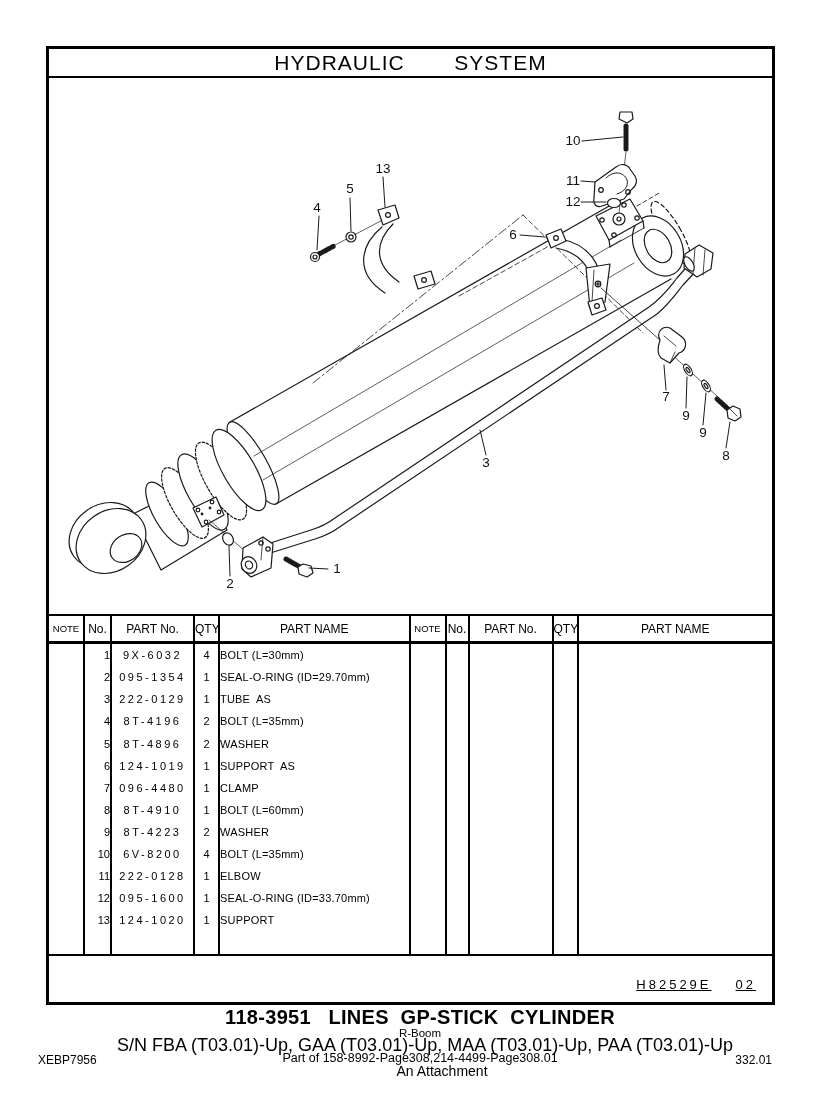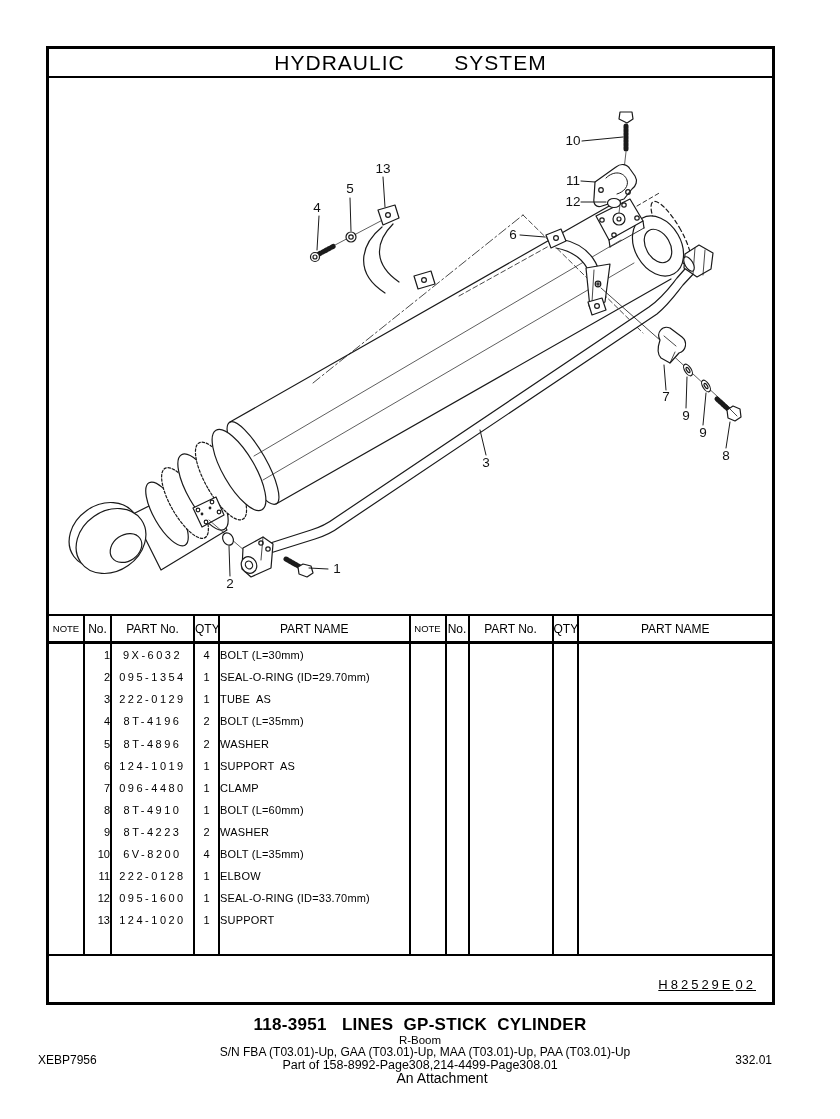--- a/index.html
+++ b/index.html
@@ -25,25 +25,25 @@
   table.parts tbody td{height:15px;font-size:11px;vertical-align:middle;line-height:15px;}
   td.c-no{text-align:right;padding-right:7px;}
   td.c-pn{text-align:center;letter-spacing:2.5px;}
   td.c-qty{text-align:center;}
   td.c-name{text-align:left;padding-left:9px;font-size:10.5px;letter-spacing:0.2px;}
   tr.filler td{height:auto;}
   .code-strip{height:46px;border-top:2px solid #000;display:flex;
               align-items:flex-end;justify-content:flex-end;
               padding:0 16px 8px 0;box-sizing:border-box;}
   .code-strip span{font-size:13px;letter-spacing:3px;text-decoration:underline;}
-  .code-strip .rev{margin-left:2px;}
+  .code-strip .rev{margin-left:24px;}
   .subfooter{position:absolute;left:0;top:1008px;width:840px;text-align:center;}
-  .subfooter .l1{font-size:17px;font-weight:bold;letter-spacing:0.3px;white-space:pre;line-height:19px;margin-top:7px;}
+  .subfooter .l1{font-size:20px;font-weight:bold;letter-spacing:0.3px;white-space:pre;line-height:19px;}
   .subfooter .l2{font-size:11.5px;line-height:12px;}
-  .subfooter .l3{font-size:12px;line-height:13px;padding-left:10px;}
+  .subfooter .l3{font-size:18px;line-height:13px;padding-left:10px;}
   .subfooter .l4{font-size:12.5px;line-height:12px;}
   .subfooter .l5{font-size:14px;line-height:14px;padding-left:44px;}
   .corner{position:absolute;top:1053px;font-size:12px;}
   .corner-left{left:38px;}
   .corner-right{right:68px;}
   .diag-callout{font-size:13.5px;fill:#111;}
 </style>
 </head>
 <body>
 

